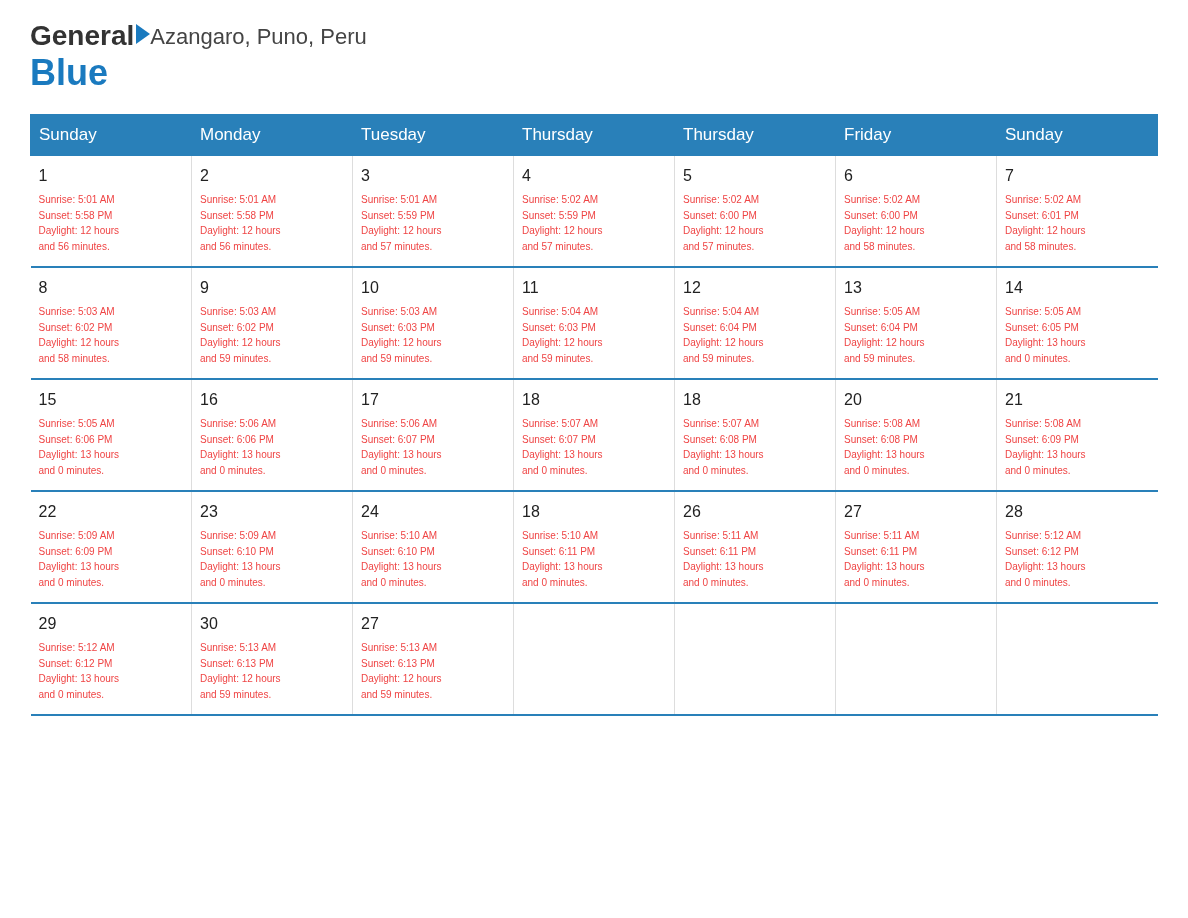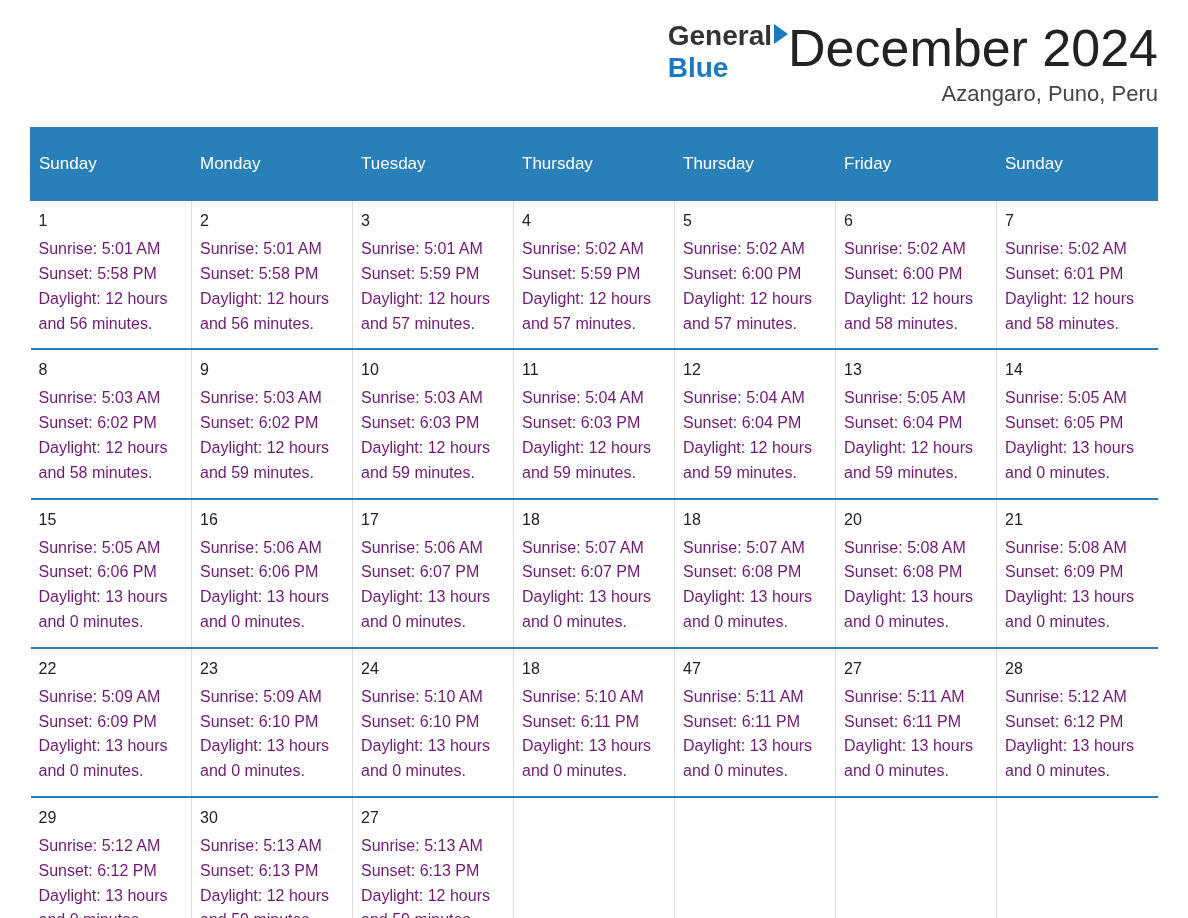--- a/index.html
+++ b/index.html
@@ -5,38 +5,38 @@
     * { box-sizing: border-box; margin: 0; padding: 0; }
     body {
       font-family: Arial, sans-serif;
       background: #ffffff;
       padding: 20px 30px;
       width: 1188px;
       min-height: 918px;
     }
     .header {
       display: flex;
-      justify-content: flex-end;
+      justify-content: flex-start;
       align-items: flex-start;
       margin-bottom: 20px;
     }
     .logo {
       display: flex;
       flex-direction: column;
       align-items: flex-start;
     }
     .logo-general {
       font-size: 28px;
       font-weight: bold;
       color: #333;
       display: flex;
       align-items: center;
     }
     .logo-blue {
-      font-size: 28px;
+      font-size: 36px;
       font-weight: bold;
       color: #1a7abf;
     }
     .logo-arrow {
       width: 0;
       height: 0;
       border-left: 14px solid #1a7abf;
       border-top: 10px solid transparent;
       border-bottom: 10px solid transparent;
       display: inline-block;
@@ -58,21 +58,21 @@
       margin-top: 4px;
     }
     table {
       width: 100%;
       border-collapse: collapse;
       table-layout: fixed;
     }
     thead tr th {
       background-color: #2980b9;
       color: #ffffff;
-      padding: 26px 8px;
+      padding: 10px 8px;
       text-align: left;
       font-size: 17px;
       font-weight: normal;
       border: 1px solid #2980b9;
     }
     tbody tr {
       border-bottom: 2px solid #2980b9;
     }
     tbody tr td {
       vertical-align: top;
@@ -86,41 +86,40 @@
     tbody tr td:last-child {
       border-right: none;
     }
     .day-number {
       font-size: 16px;
       font-weight: normal;
       margin-bottom: 4px;
       color: #222;
     }
     .day-info {
-      font-size: 16px;
-      color: #701a75;
+      font-size: 10px;
+      color: #ef4444;
       line-height: 1.55;
     }
     .empty-cell {
       background: #fff;
     }
   </style>
 </head>
 <body>
 
 <div class="header">
   <div class="logo">
     <div style="display:flex; align-items:center; gap:0px;">
       <span class="logo-general">General</span>
       <span class="logo-arrow"></span>
     </div>
     <span class="logo-blue">Blue</span>
   </div>
   <div class="title-section">
-    <div class="month-title">December 2024</div>
     <div class="location">Azangaro, Puno, Peru</div>
   </div>
 </div>
 
 <table>
   <thead>
     <tr>
     <th>Sunday</th>
         <th>Monday</th>
         <th>Tuesday</th>
@@ -232,21 +231,21 @@
         </td>
         <td>
           <div class="day-number">24</div>
         <div class="day-info">Sunrise: 5:10 AM<br>Sunset: 6:10 PM<br>Daylight: 13 hours <br>and 0 minutes.</div>
         </td>
         <td>
           <div class="day-number">18</div>
         <div class="day-info">Sunrise: 5:10 AM<br>Sunset: 6:11 PM<br>Daylight: 13 hours <br>and 0 minutes.</div>
         </td>
         <td>
-          <div class="day-number">47</div>
+          <div class="day-number">26</div>
         <div class="day-info">Sunrise: 5:11 AM<br>Sunset: 6:11 PM<br>Daylight: 13 hours <br>and 0 minutes.</div>
         </td>
         <td>
           <div class="day-number">27</div>
         <div class="day-info">Sunrise: 5:11 AM<br>Sunset: 6:11 PM<br>Daylight: 13 hours <br>and 0 minutes.</div>
         </td>
         <td>
           <div class="day-number">28</div>
         <div class="day-info">Sunrise: 5:12 AM<br>Sunset: 6:12 PM<br>Daylight: 13 hours <br>and 0 minutes.</div>
         </td>

